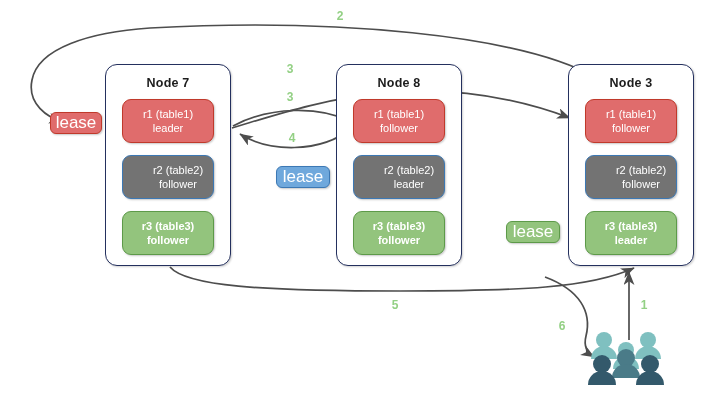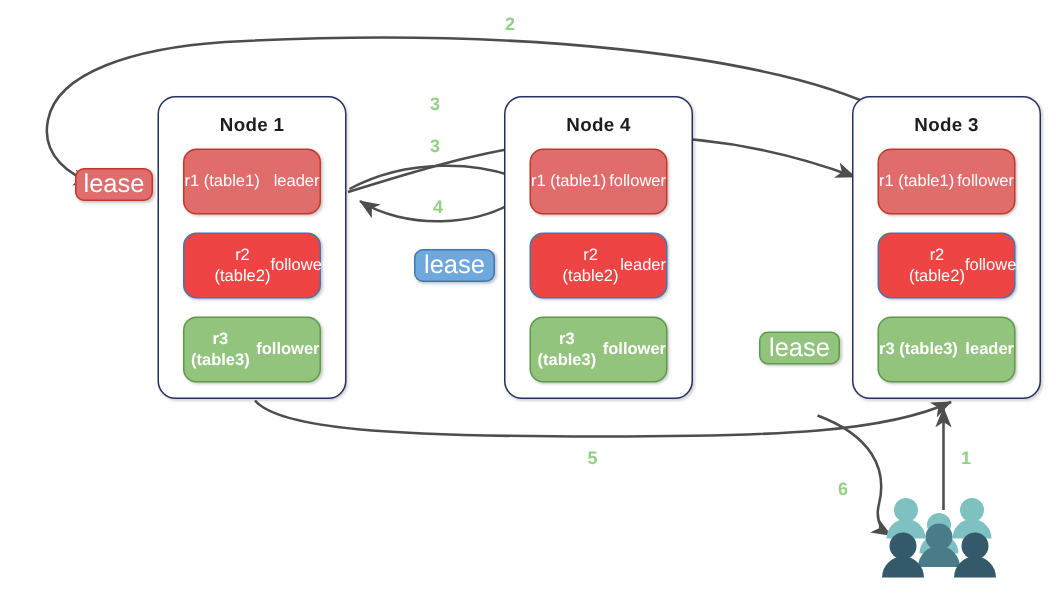--- a/index.html
+++ b/index.html
@@ -45,32 +45,32 @@
     letter-spacing: 0.2px;
   }
   .replica {
     position: absolute;
     left: 16px;
     right: 16px;
     height: 44px;
     border-radius: 9px;
     box-sizing: border-box;
     display: flex;
-    flex-direction: row;
+    flex-direction: column;
     align-items: center;
-    justify-content: space-between;
+    justify-content: center;
     color: #ffffff;
     font-size: 11px;
     line-height: 14px;
     text-align: center;
     box-shadow: 1px 1px 2px rgba(0,0,0,0.22);
   }
   .replica span { display: block; }
   .r-red   { background: #e06c6c; border: 1.6px solid #c0392b; }
-  .r-blue  { background: #ef4444; border: 1.6px solid #3c78b4; padding-left: 20px; }
+  .r-blue  { background: #737373; border: 1.6px solid #3c78b4; padding-left: 20px; }
   .r-green { background: #93c47d; border: 1.6px solid #5d9a49; font-weight: bold; }
   .lease {
     position: absolute;
     height: 22px;
     border-radius: 6px;
     box-sizing: border-box;
     display: flex;
     align-items: center;
     justify-content: center;
     color: #ffffff;
@@ -135,37 +135,37 @@
     <span>lease</span>
   </div>
   <div class="lease lease-blue" style="left:276px; top:166px; width:54px;">
     <span>lease</span>
   </div>
   <div class="lease lease-green" style="left:506px; top:221px; width:54px;">
     <span>lease</span>
   </div>
 
   <div class="node-box" style="left:105px; top:64px; width:126px; height:202px;">
-    <div class="node-title">Node 1</div>
+    <div class="node-title">Node 7</div>
     <div class="replica r-red" style="top:34px;">
       <span>r1 (table1)</span>
       <span>leader</span>
     </div>
     <div class="replica r-blue" style="top:90px;">
       <span>r2 (table2)</span>
       <span>follower</span>
     </div>
     <div class="replica r-green" style="top:146px;">
       <span>r3 (table3)</span>
       <span>follower</span>
     </div>
   </div>
 
   <div class="node-box" style="left:336px; top:64px; width:126px; height:202px;">
-    <div class="node-title">Node 4</div>
+    <div class="node-title">Node 8</div>
     <div class="replica r-red" style="top:34px;">
       <span>r1 (table1)</span>
       <span>follower</span>
     </div>
     <div class="replica r-blue" style="top:90px;">
       <span>r2 (table2)</span>
       <span>leader</span>
     </div>
     <div class="replica r-green" style="top:146px;">
       <span>r3 (table3)</span>

